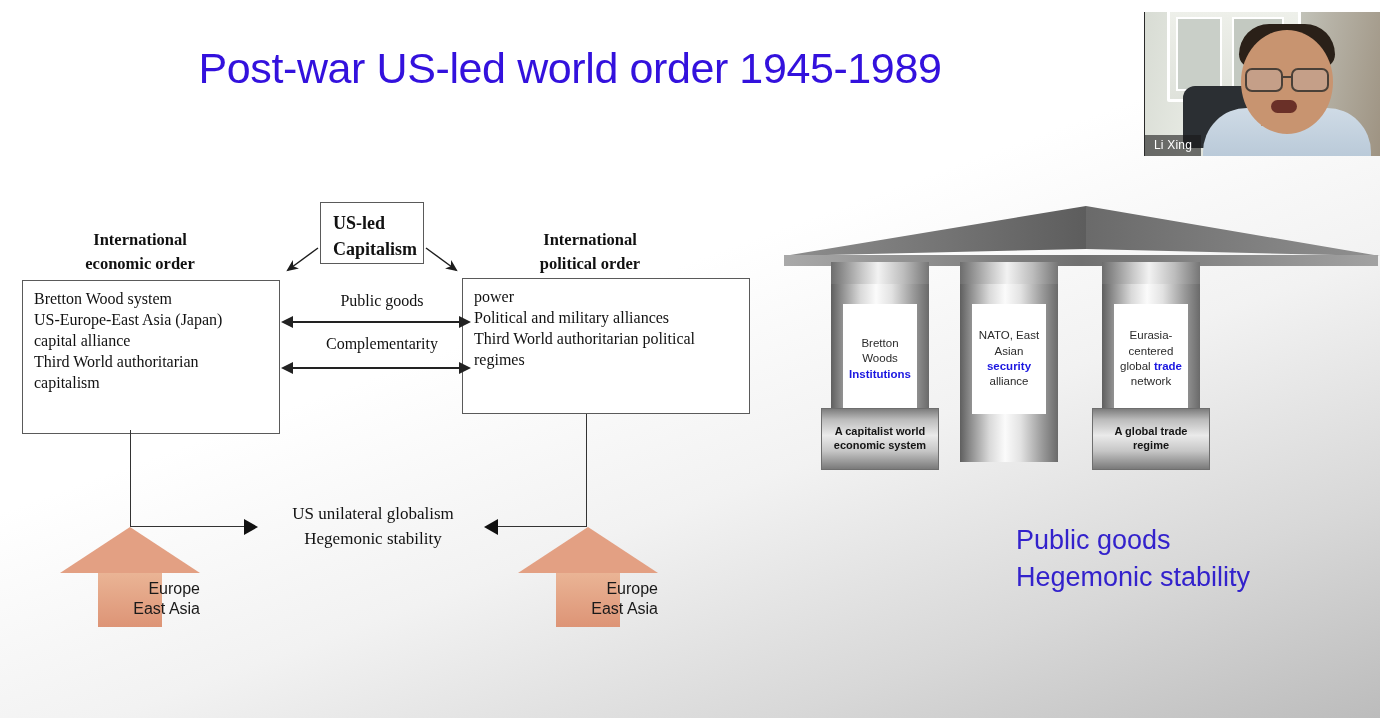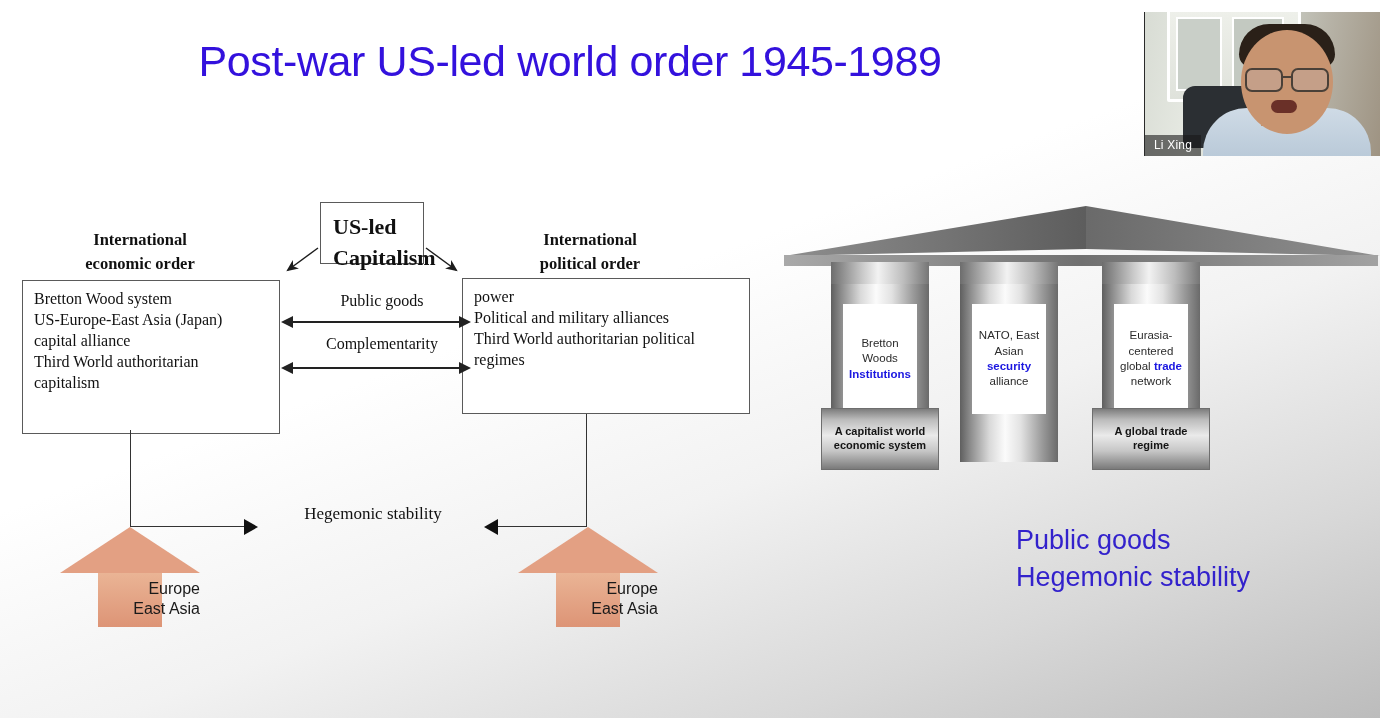--- a/index.html
+++ b/index.html
@@ -10,21 +10,21 @@
     background:#ffffff;
   }
   #slide{
     position:relative;width:1380px;height:718px;
     background:linear-gradient(160deg,#ffffff 0%,#ffffff 42%,#f2f2f2 62%,#d8d8d8 82%,#bcbcbc 100%);
     overflow:hidden;
   }
 
   
   .slide-title{
-    position:absolute;left:0;top:37px;width:1140px;text-align:center;
+    position:absolute;left:0;top:44px;width:1140px;text-align:center;
     font-size:43px;font-weight:400;letter-spacing:-0.4px;
     color:#3311dd;
     font-family:"Liberation Sans",sans-serif;
   }
 
   
   .webcam{
     position:absolute;right:0;top:12px;width:235px;height:144px;
     background:#6f7c85;overflow:hidden;border-left:1px solid #2a2a2a;
   }
@@ -66,21 +66,21 @@
        font-weight:bold;font-size:16.5px;color:#111;line-height:1.45;}
   .hdr.econ{left:30px;top:48px;width:220px;}
   .hdr.pol{left:470px;top:48px;width:240px;}
 
   .obox{position:absolute;border:1px solid #5a5a5a;background:#ffffff;
         font-family:"Liberation Serif",serif;font-size:16px;color:#111;line-height:1.31;
         padding:8px 9px 8px 11px;box-sizing:border-box;}
   .obox.econ{left:22px;top:100px;width:258px;height:154px;}
   .obox.pol{left:462px;top:98px;width:288px;height:136px;}
   .obox.usled{left:320px;top:22px;width:104px;height:62px;
-        font-weight:bold;text-align:left;padding:8px 0 0 12px;font-size:22px;line-height:1.42;}
+        font-weight:bold;text-align:left;padding:8px 0 0 12px;font-size:18px;line-height:1.42;}
 
   
   .harrow{position:absolute;height:1.6px;background:#222;}
   .harrow .hl, .harrow .hr{position:absolute;top:-5.5px;width:0;height:0;
         border-top:6px solid transparent;border-bottom:6px solid transparent;}
   .harrow .hl{left:-11px;border-right:12px solid #222;}
   .harrow .hr{right:-11px;border-left:12px solid #222;}
   .alabel{position:absolute;font-family:"Liberation Serif",serif;font-size:16px;color:#111;
         text-align:center;}
 
@@ -209,20 +209,21 @@
 
     <div class="vline" style="left:130px;top:250px;height:97px;"></div>
     <div class="hline" style="left:130px;top:346px;width:116px;"></div>
     <div class="tri-r" style="left:244px;top:339px;"></div>
 
     <div class="vline" style="left:586px;top:234px;height:113px;"></div>
     <div class="hline" style="left:498px;top:346px;width:88px;"></div>
     <div class="tri-l" style="left:484px;top:339px;"></div>
 
     <div class="centerlbl" style="left:268px;top:322px;width:210px;">
+      <div>US unilateral globalism</div>
       <div>Hegemonic stability</div>
     </div>
 
     <div class="uparrow" style="left:60px;top:347px;">
       <span class="head"></span>
         <span class="stem"></span>
       <div class="lbl">
         <div>Europe</div>
         <div>East Asia</div>
       </div>

